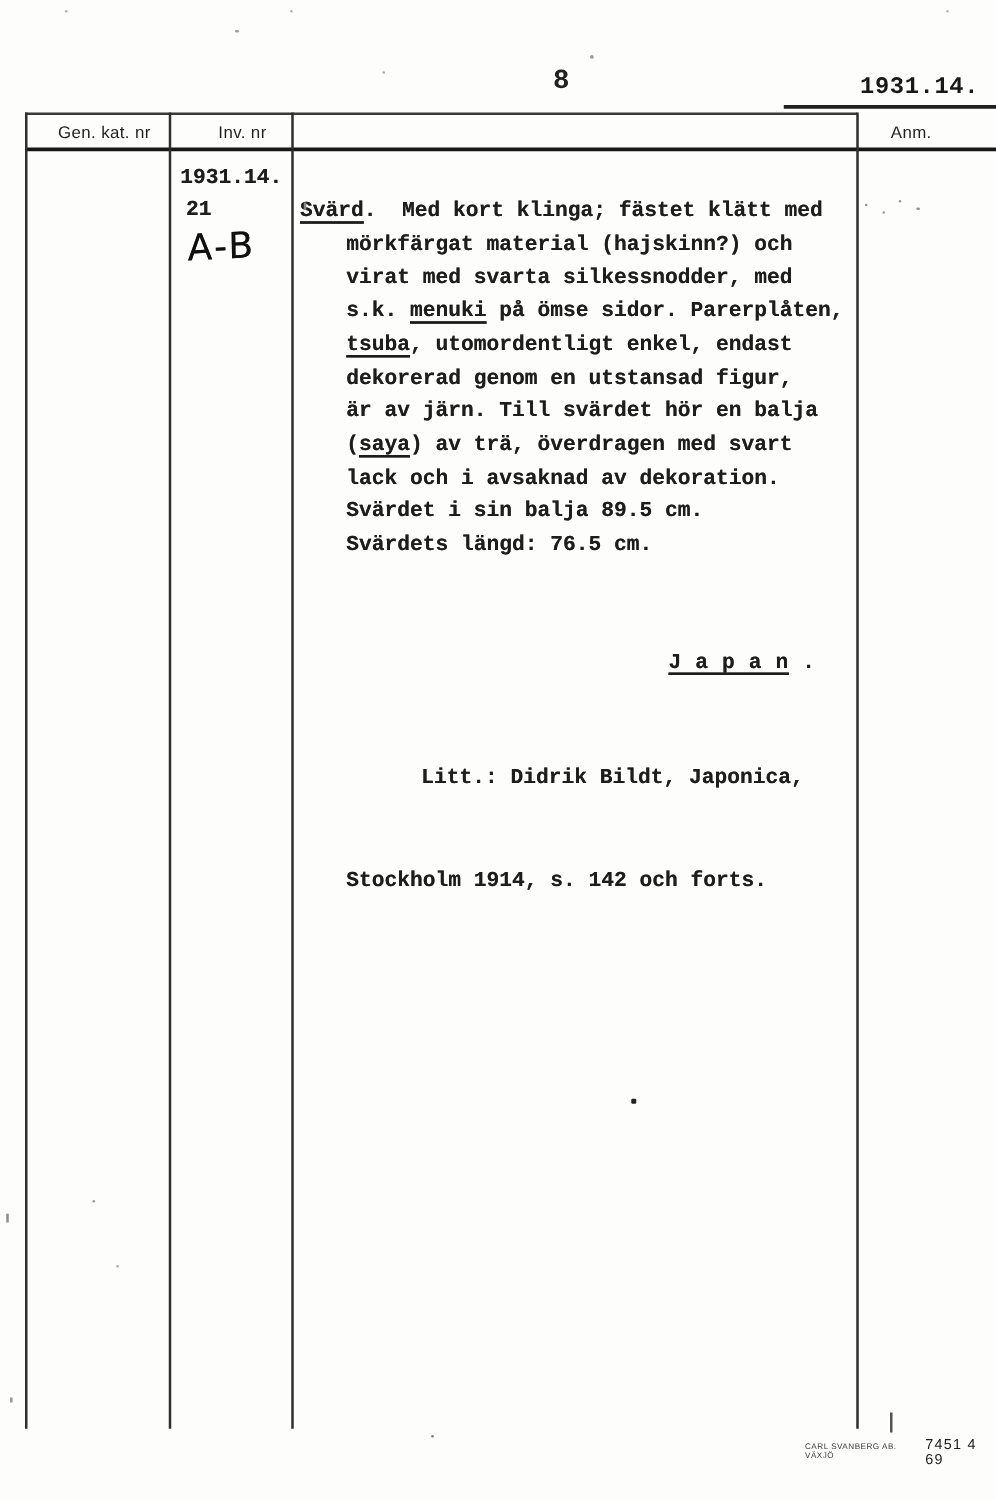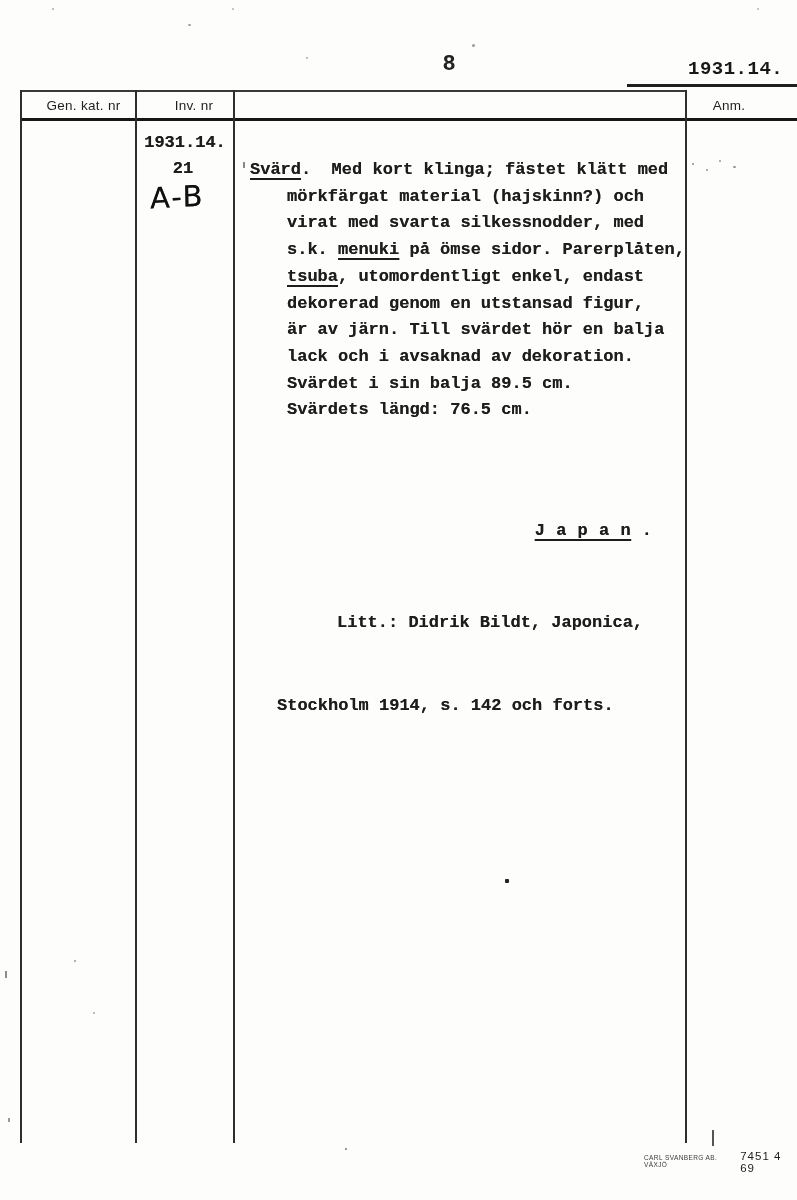--- a/index.html
+++ b/index.html
@@ -43,30 +43,30 @@
     font-size:22px;font-weight:700;text-align:center;color:#222;
   }
   .ref-number{
     position:absolute;left:688px;top:58px;
     font-size:19px;font-weight:700;letter-spacing:.5px;color:#181818;
   }
   
   .tw{font-size:17px;font-weight:700;color:var(--ink);
       text-shadow:0 0 .4px rgba(25,25,25,.75);}
   .inv-year{position:absolute;left:136px;top:133px;width:98px;text-align:center;}
-  .inv-item{position:absolute;left:144px;top:159px;width:78px;text-align:center;}
+  .inv-item{position:absolute;left:120px;top:159px;width:78px;text-align:center;}
   .hand{
     position:absolute;left:150px;top:180px;
     font-family:"DejaVu Sans",sans-serif;
     font-size:29px;font-weight:500;color:#101010;
     letter-spacing:2px;transform:rotate(-3deg) skewX(-2deg);
     text-shadow:0 0 .5px rgba(0,0,0,.7);
   }
   .desc{position:absolute;left:240px;top:157px;width:452px;line-height:26.7px;}
-  .tw-line{white-space:pre;margin-left:10px;}
+  .tw-line{white-space:pre;}
   .tw-line + .tw-line{padding-left:37px;}
   .u{text-decoration:underline;text-decoration-thickness:2px;text-underline-offset:3.5px;}
   .origin{position:absolute;left:492px;top:502px;white-space:pre;letter-spacing:.5px;}
   .litt{position:absolute;left:277px;top:554px;line-height:27.5px;white-space:pre;}
   .litt .litt-line:first-child{padding-left:60px;text-align:center;}
   
   .printer{position:absolute;left:644px;top:1150px;display:flex;align-items:baseline;gap:3px;
            font-family:"Liberation Sans",sans-serif;}
   .printer .pname{font-size:6.5px;letter-spacing:.4px;color:#3a3a3a;}
   .printer .pcode{font-size:11.5px;color:#1d1d1d;letter-spacing:1px;}
@@ -99,20 +99,21 @@
   <div class="hand">A-B</div>
 
   <div class="desc tw">
       <div class="tw-line"><span class="u">Svärd</span><span>.  Med kort klinga; fästet klätt med</span></div>
       <div class="tw-line"><span>mörkfärgat material (hajskinn?) och</span></div>
       <div class="tw-line"><span>virat med svarta silkessnodder, med</span></div>
       <div class="tw-line"><span>s.k. </span><span class="u">menuki</span><span> på ömse sidor. Parerplåten,</span></div>
       <div class="tw-line"><span class="u">tsuba</span><span>, utomordentligt enkel, endast</span></div>
       <div class="tw-line"><span>dekorerad genom en utstansad figur,</span></div>
       <div class="tw-line"><span>är av järn. Till svärdet hör en balja</span></div>
+      <div class="tw-line"><span>(</span><span class="u">saya</span><span>) av trä, överdragen med svart</span></div>
       <div class="tw-line"><span>lack och i avsaknad av dekoration.</span></div>
       <div class="tw-line"><span>Svärdet i sin balja 89.5 cm.</span></div>
       <div class="tw-line"><span>Svärdets längd: 76.5 cm.</span></div>
     </div>
 
   <div class="origin tw">
     <span class="u">J a p a n</span><span> .</span>
   </div>
 
   <div class="litt tw">

